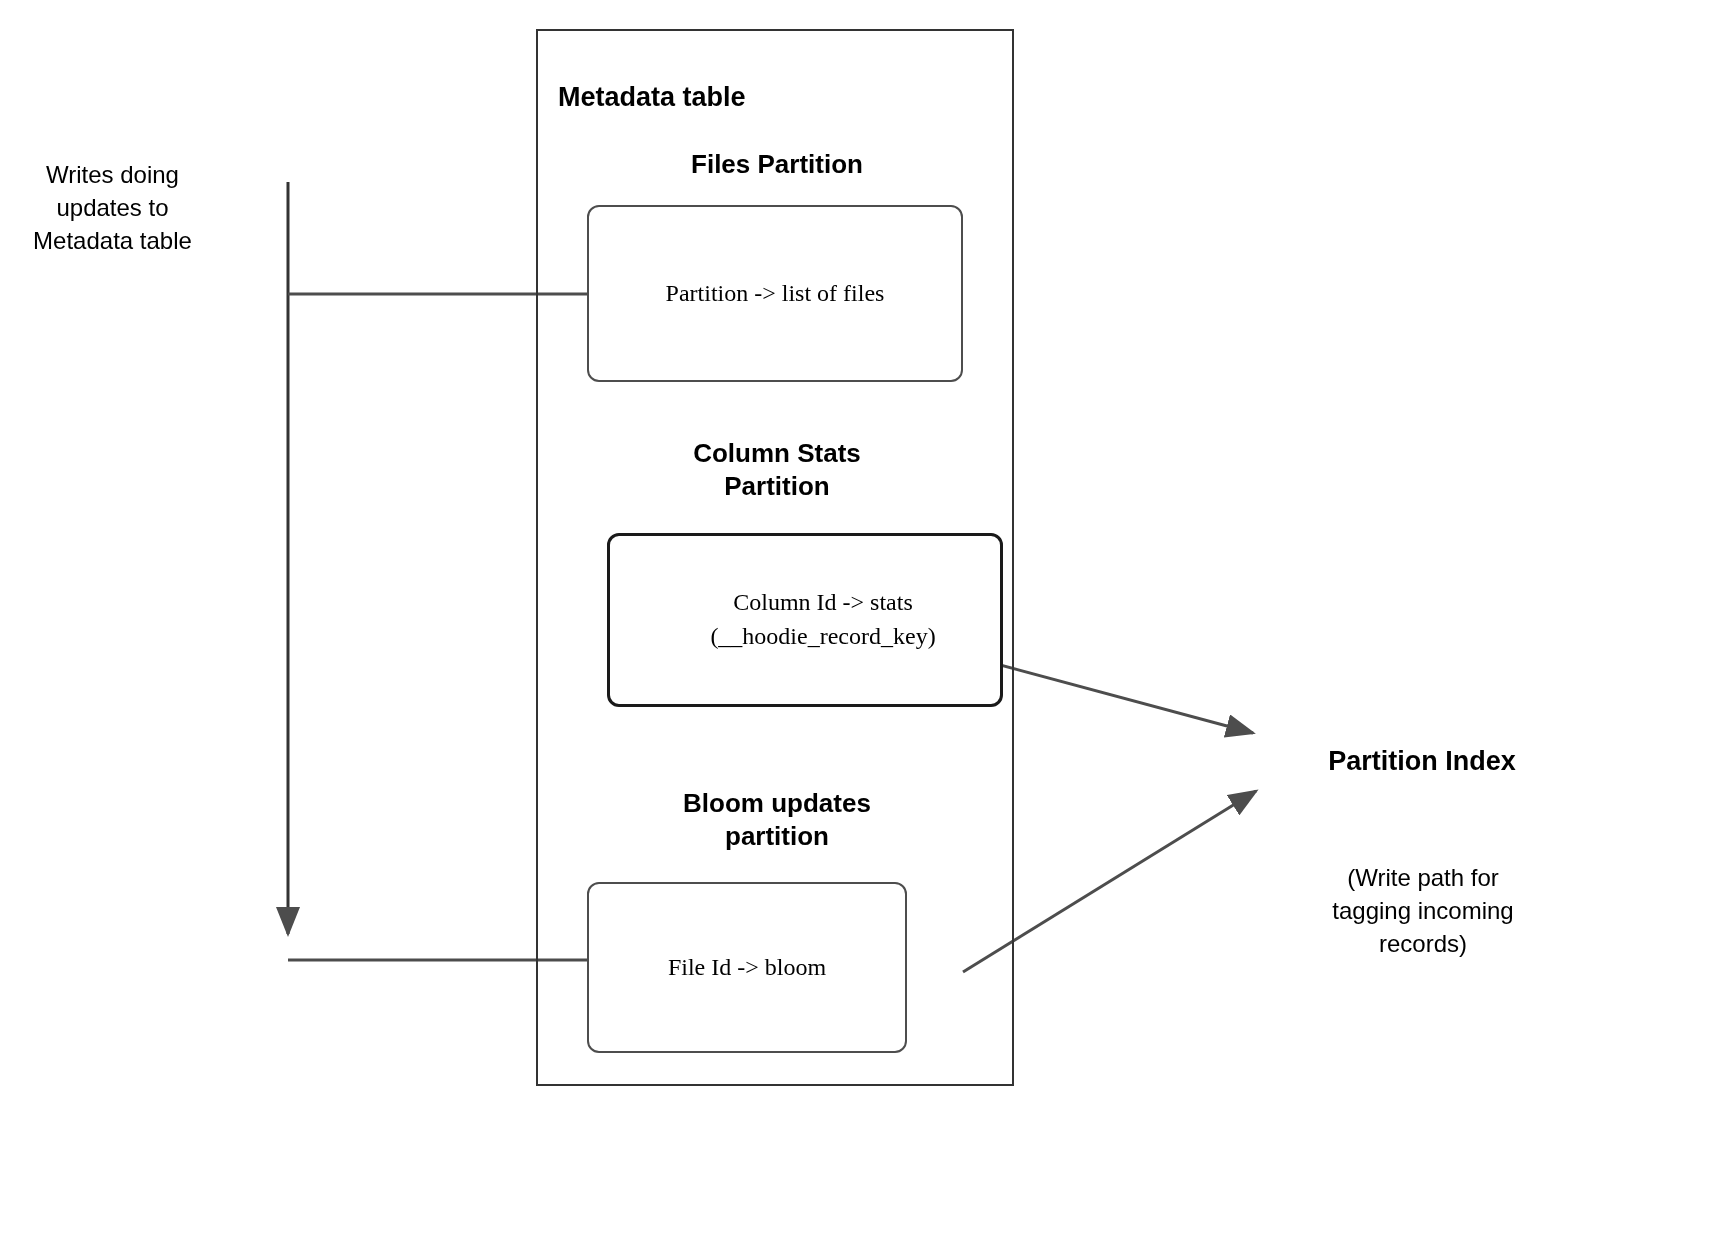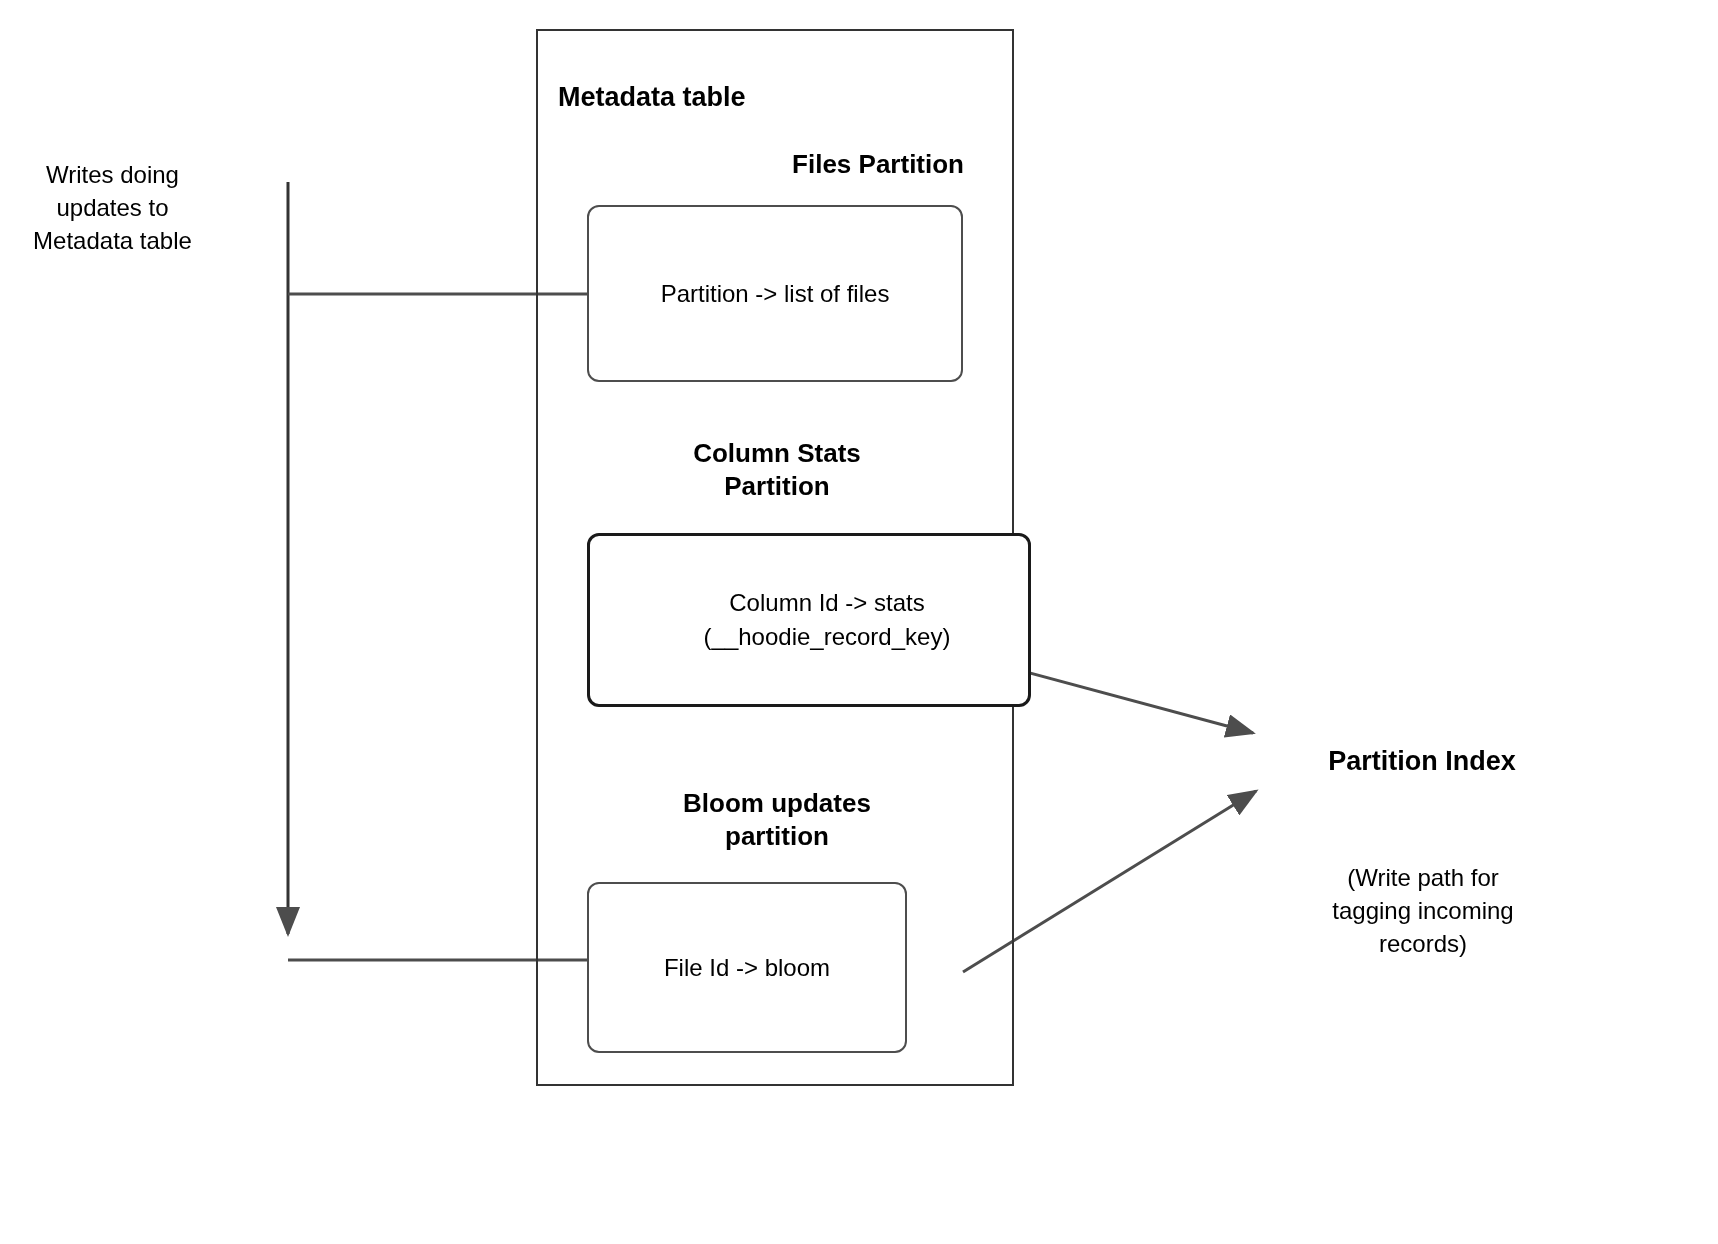--- a/index.html
+++ b/index.html
@@ -55,21 +55,20 @@
     text-align: left;
     font-size: 27px;
   }
 
   
   #files-partition-heading {
     left: 590px;
     top: 148px;
     width: 374px;
     font-size: 26px;
-    text-align: right;
   }
   #column-stats-partition-heading {
     left: 590px;
     top: 437px;
     width: 374px;
     font-size: 26px;
   }
   #bloom-filter-partition-heading {
     left: 590px;
     top: 787px;
@@ -79,39 +78,40 @@
 
   
   .inner-box {
     position: absolute;
     border-radius: 12px;
     background: #ffffff;
     box-sizing: border-box;
     display: flex;
     align-items: center;
     justify-content: center;
+    font-family: Liberation Serif, serif;
   }
   .inner-box .inner-label {
     text-align: center;
     font-size: 24px;
     line-height: 1.4;
     white-space: pre-line;
     color: #000000;
   }
   #files-partition-box {
     left: 587px;
     top: 205px;
     width: 376px;
     height: 177px;
     border: 2.5px solid #4d4d4d;
   }
   #column-stats-box {
-    left: 587px;
+    left: 607px;
     top: 533px;
-    width: 444px;
+    width: 396px;
     height: 174px;
     border: 3px solid #1a1a1a;
     padding-left: 36px;
   }
   #bloom-filter-box {
     left: 587px;
     top: 882px;
     width: 320px;
     height: 171px;
     border: 2.5px solid #4d4d4d;

